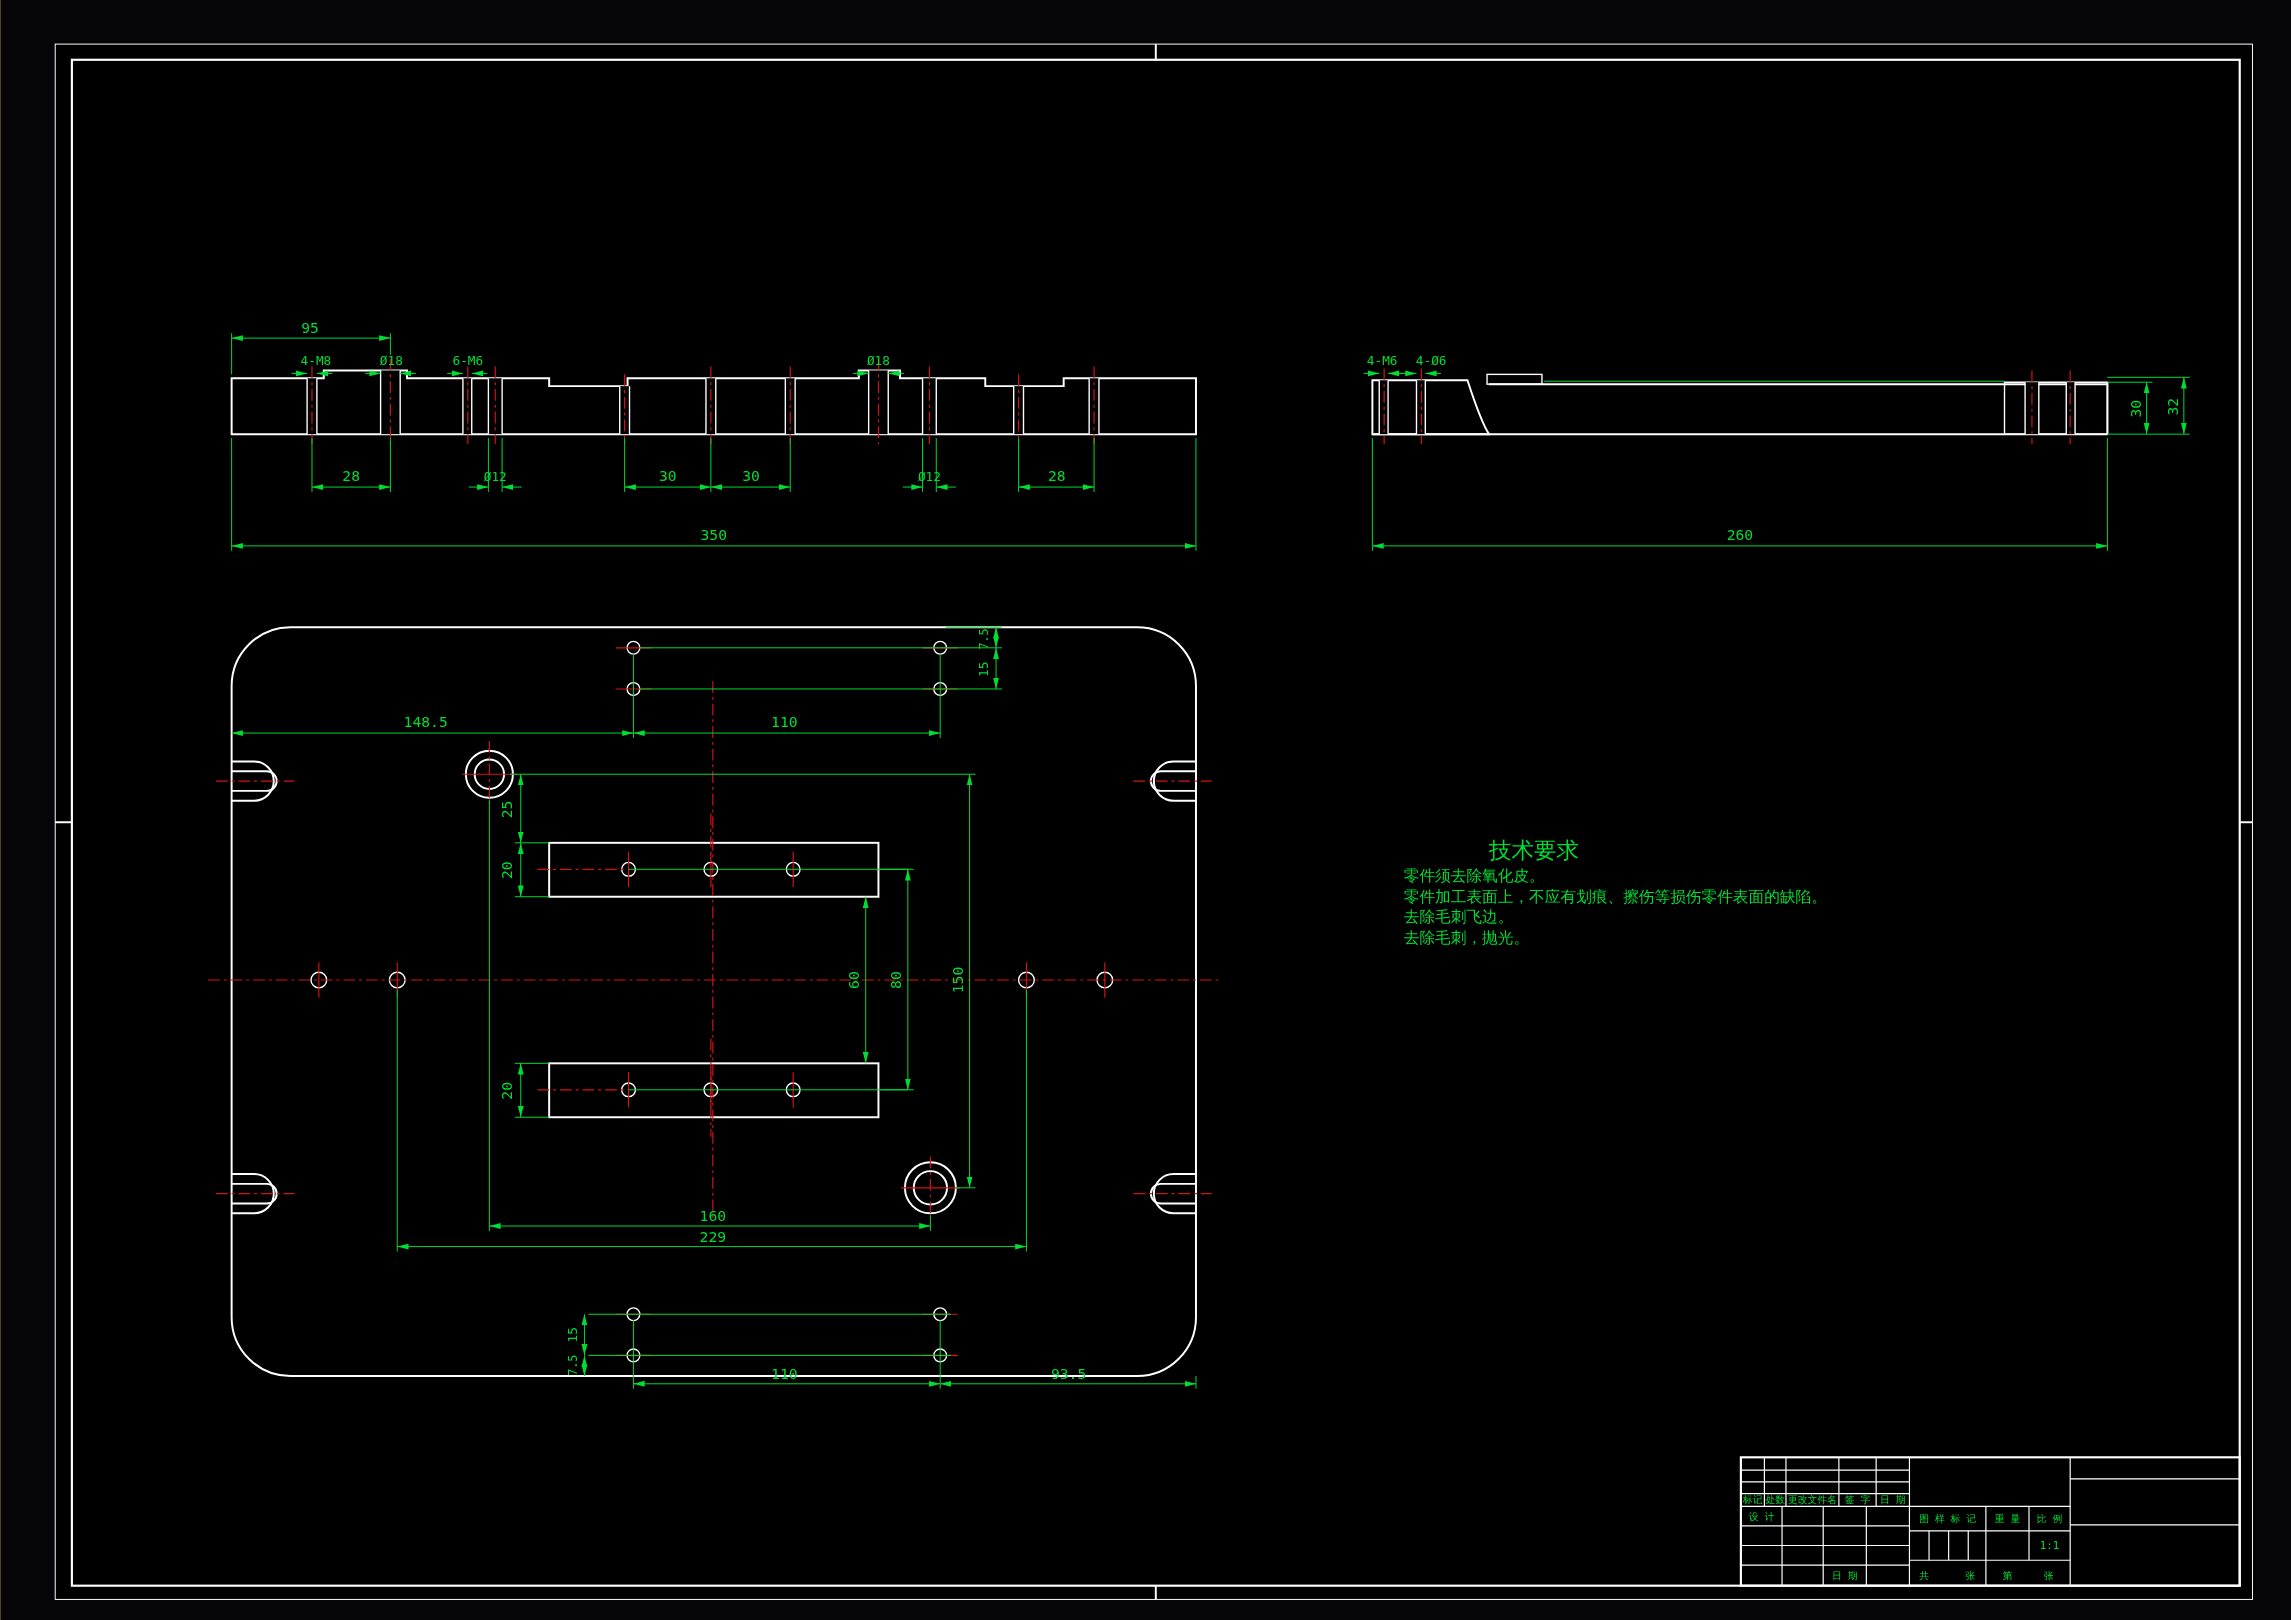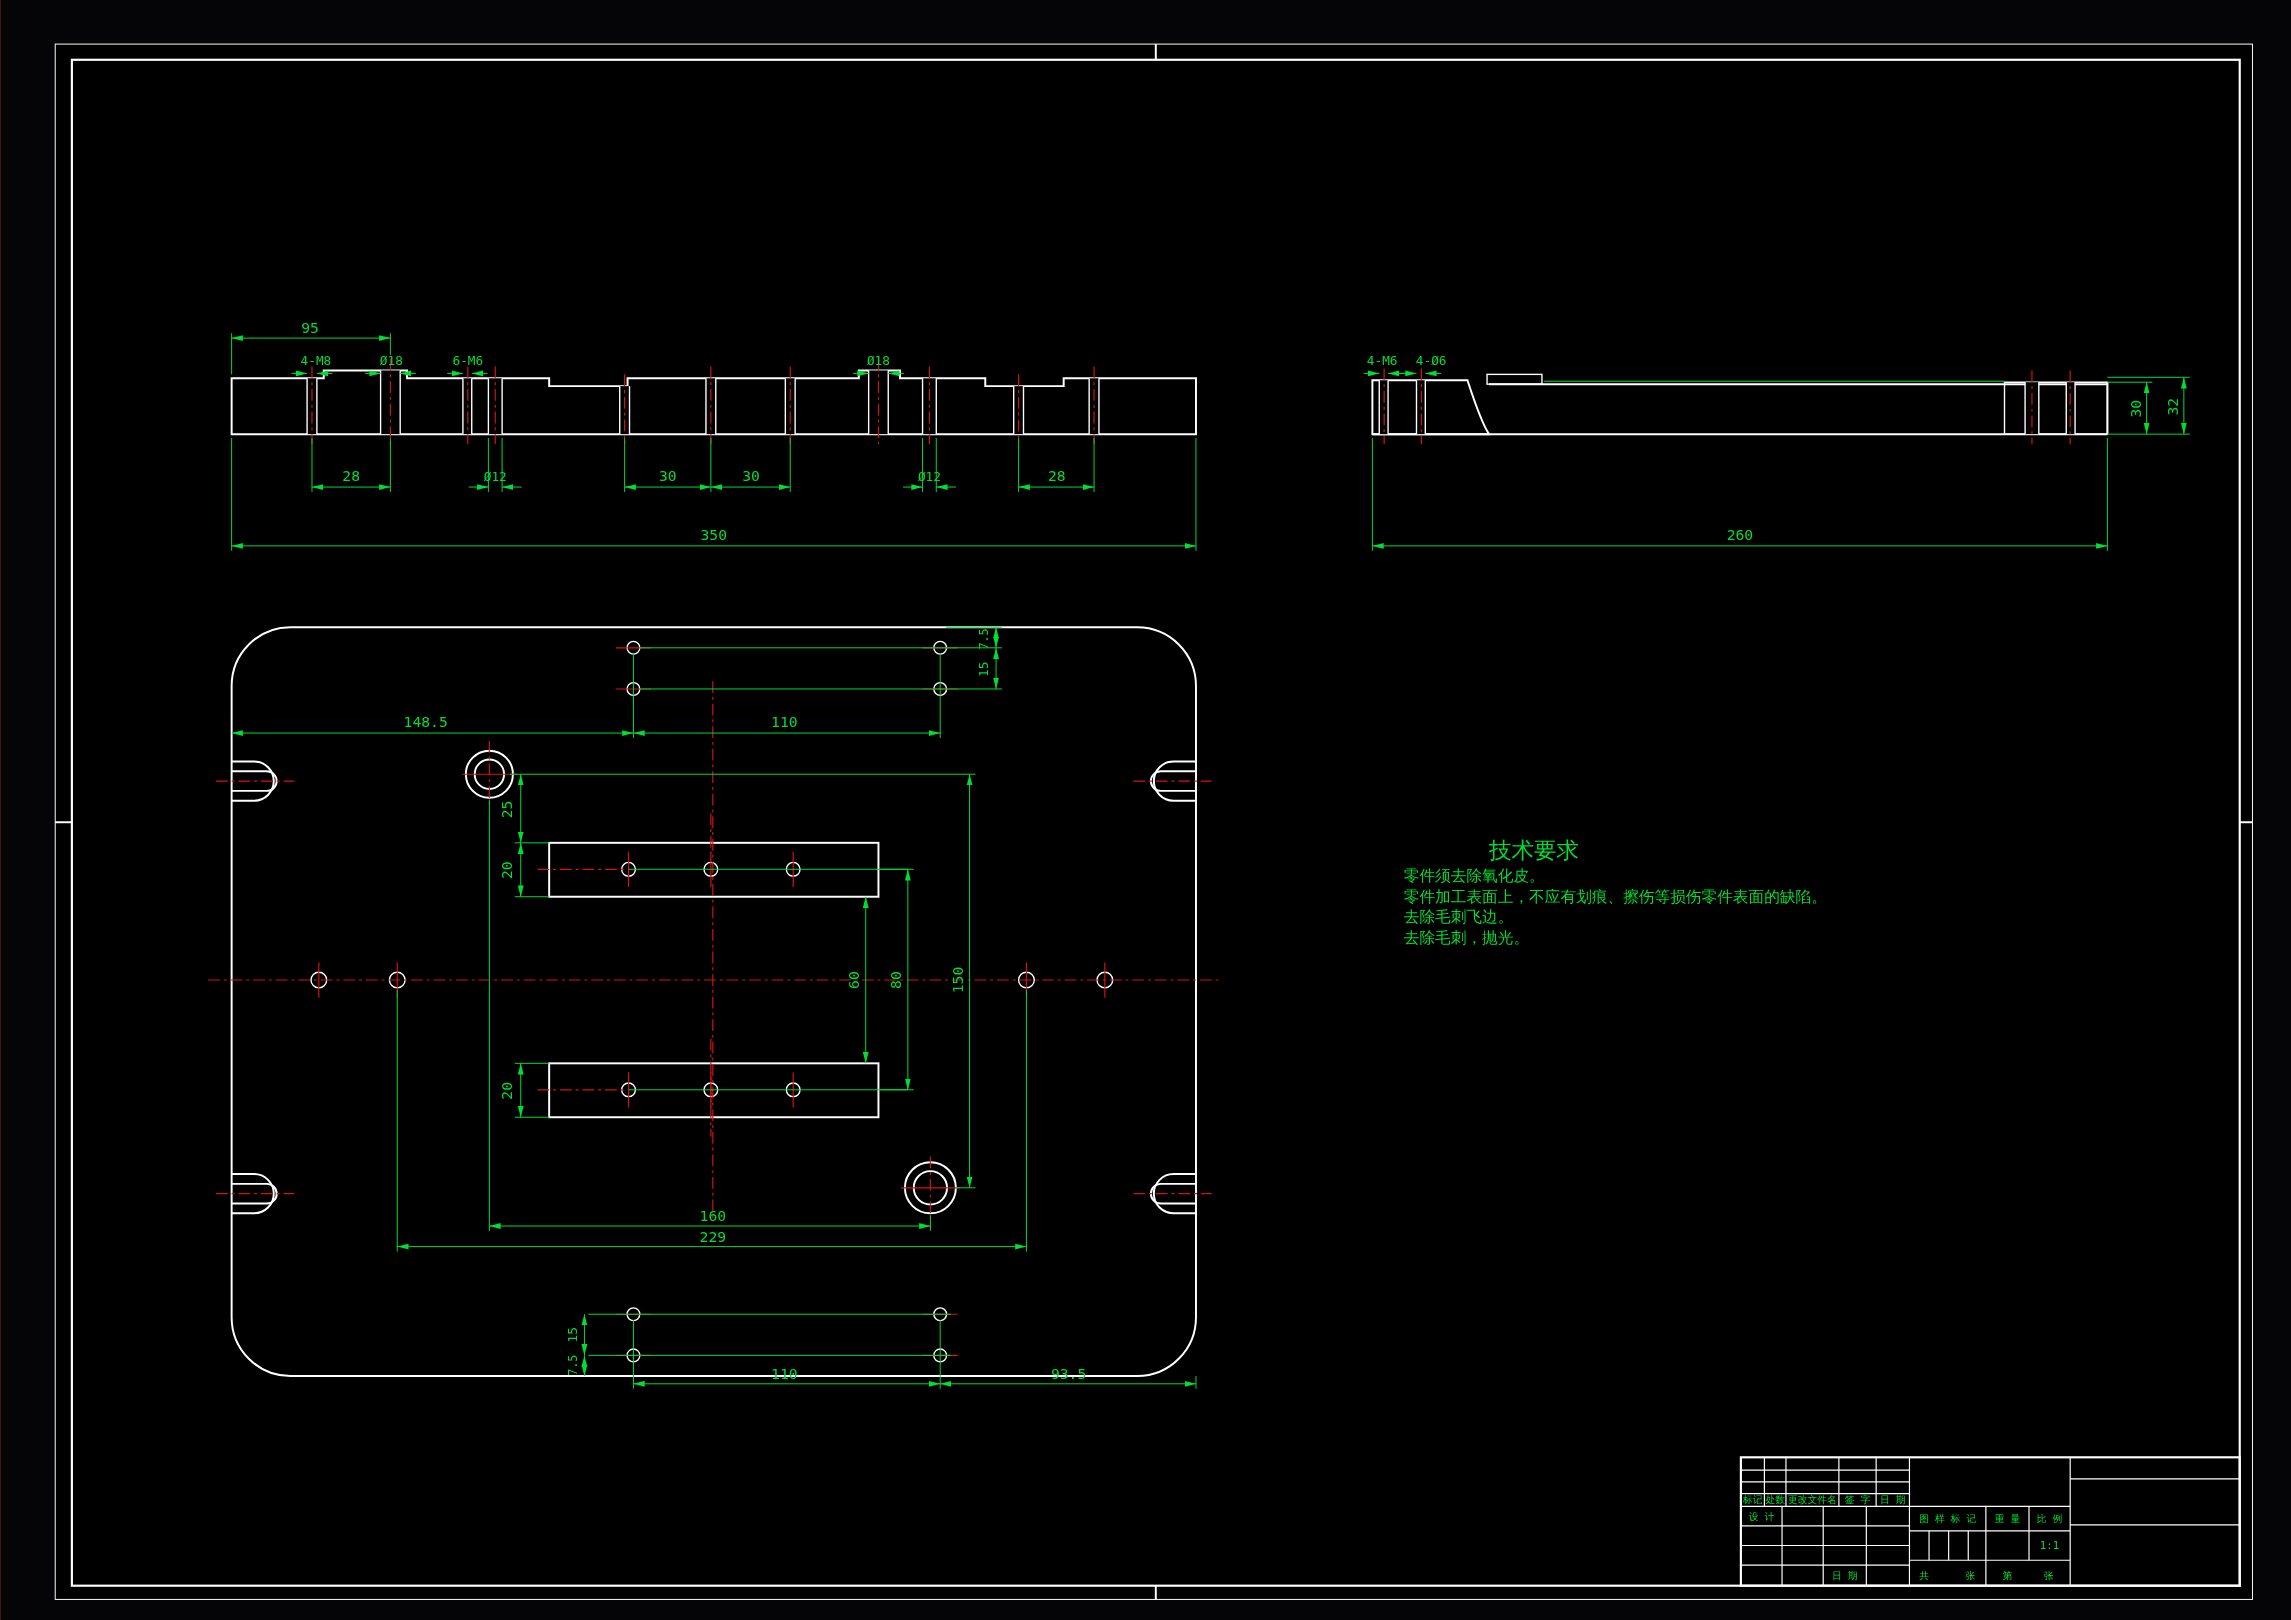--- a/index.html
+++ b/index.html
@@ -1,16 +1,16 @@
 <!DOCTYPE html>
 <html><head>
 <meta charset="utf-8">
 <style>
   html,body{margin:0;padding:0;background:#050508;}
-  #stage{position:relative;width:2292px;height:1620px;background:#c2410c;overflow:hidden;
+  #stage{position:relative;width:2292px;height:1620px;background:#fdba74;overflow:hidden;
          font-family:"DejaVu Sans Mono",monospace;}
   svg{position:absolute;left:0;top:0;}
   svg text{fill:#00dd33;font-family:"DejaVu Sans Mono",monospace;}
   .obj{stroke:#ffffff;fill:none;stroke-width:2;}
   .obj1{stroke:#ffffff;fill:none;stroke-width:1.4;}
   .dim{stroke:#00dd33;stroke-width:1;fill:none;}
   .ext{stroke:#00dd33;stroke-width:1;fill:none;}
   .cl{stroke:#d41414;stroke-width:1.2;fill:none;stroke-dasharray:12 4 3 4;}
   .cls{stroke:#d41414;stroke-width:1.2;fill:none;}
   .tb{stroke:#ffffff;stroke-width:1.2;fill:none;}

